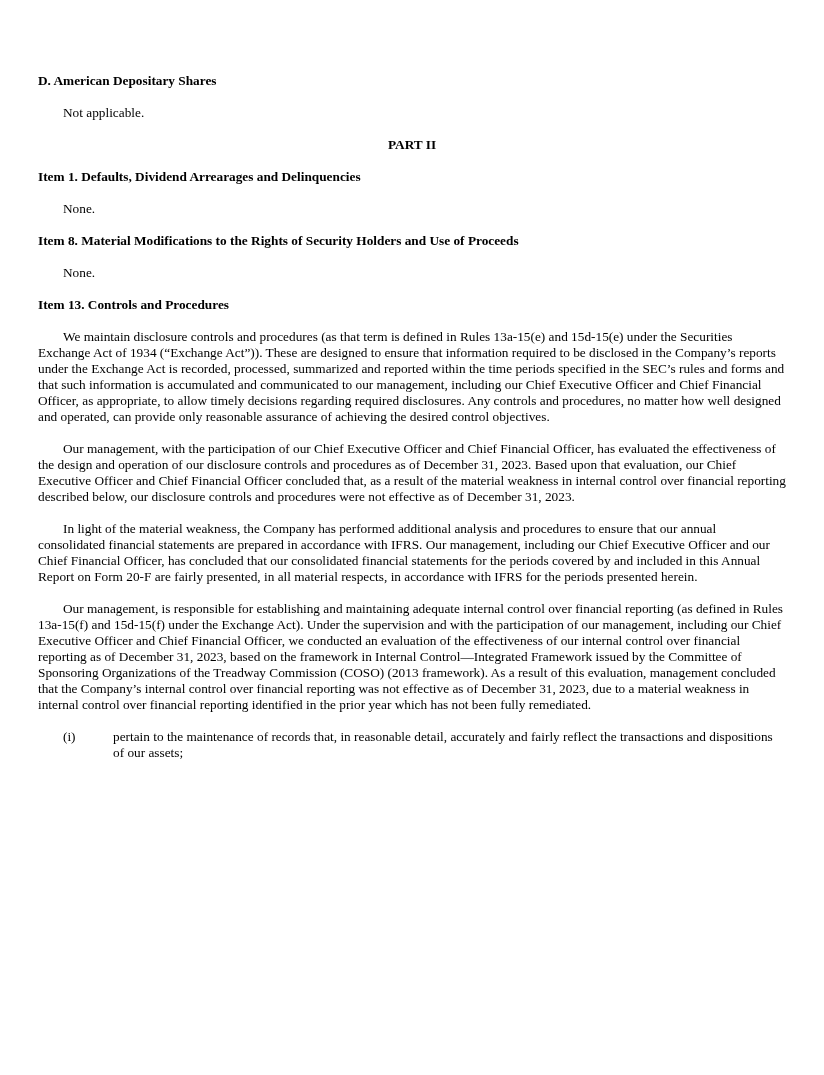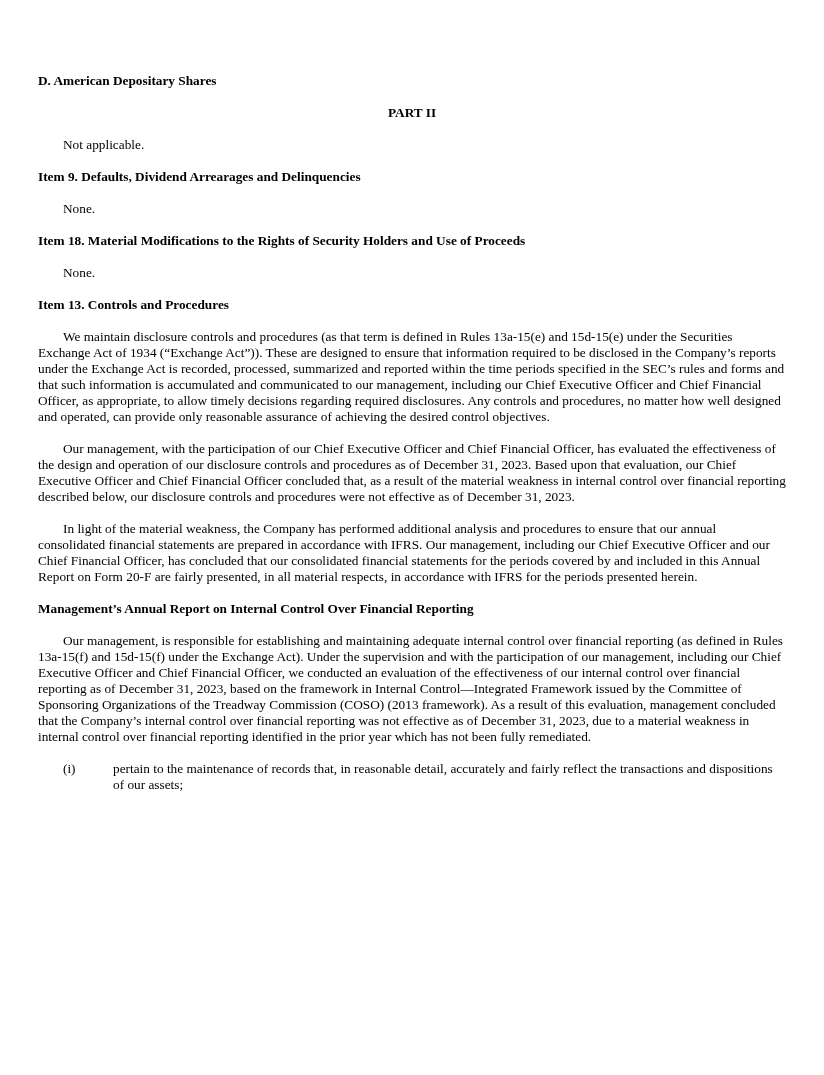--- a/index.html
+++ b/index.html
@@ -50,42 +50,41 @@
     text-align: left;
   }
 </style>
 </head>
 <body>
 
 <div class="page">
 
   <div class="block heading">D. American Depositary Shares</div>
 
+  <div class="block indent">Not applicable.</div>
+
   <div class="block heading center">PART II</div>
 
-  <div class="block indent">Not applicable.</div>
-
-  <div class="block heading">Item 9. Defaults, Dividend Arrearages and Delinquencies</div>
+  <div class="block heading">Item 1. Defaults, Dividend Arrearages and Delinquencies</div>
 
   <div class="block indent">None.</div>
 
-  <div class="block heading">Item 18. Material Modifications to the Rights of Security Holders and Use of Proceeds</div>
+  <div class="block heading">Item 8. Material Modifications to the Rights of Security Holders and Use of Proceeds</div>
 
   <div class="block indent">None.</div>
 
   <div class="block heading">Item 13. Controls and Procedures</div>
 
 
   <div class="block indent">We maintain disclosure controls and procedures (as that term is defined in Rules 13a-15(e) and 15d-15(e) under the Securities Exchange Act of 1934 (“Exchange Act”)). These are designed to ensure that information required to be disclosed in the Company’s reports under the Exchange Act is recorded, processed, summarized and reported within the time periods specified in the SEC’s rules and forms and that such information is accumulated and communicated to our management, including our Chief Executive Officer and Chief Financial Officer, as appropriate, to allow timely decisions regarding required disclosures. Any controls and procedures, no matter how well designed and operated, can provide only reasonable assurance of achieving the desired control objectives.</div>
 
   <div class="block indent">Our management, with the participation of our Chief Executive Officer and Chief Financial Officer, has evaluated the effectiveness of the design and operation of our disclosure controls and procedures as of December 31, 2023. Based upon that evaluation, our Chief Executive Officer and Chief Financial Officer concluded that, as a result of the material weakness in internal control over financial reporting described below, our disclosure controls and procedures were not effective as of December 31, 2023.</div>
 
   <div class="block indent">In light of the material weakness, the Company has performed additional analysis and procedures to ensure that our annual consolidated financial statements are prepared in accordance with IFRS. Our management, including our Chief Executive Officer and our Chief Financial Officer, has concluded that our consolidated financial statements for the periods covered by and included in this Annual Report on Form 20-F are fairly presented, in all material respects, in accordance with IFRS for the periods presented herein.</div>
 
-  <div class="block heading">Management’s Annual Report on Internal Control Over Financial Reporting</div>
 
   <div class="block indent">Our management, is responsible for establishing and maintaining adequate internal control over financial reporting (as defined in Rules 13a-15(f) and 15d-15(f) under the Exchange Act). Under the supervision and with the participation of our management, including our Chief Executive Officer and Chief Financial Officer, we conducted an evaluation of the effectiveness of our internal control over financial reporting as of December 31, 2023, based on the framework in Internal Control—Integrated Framework issued by the Committee of Sponsoring Organizations of the Treadway Commission (COSO) (2013 framework). As a result of this evaluation, management concluded that the Company’s internal control over financial reporting was not effective as of December 31, 2023, due to a material weakness in internal control over financial reporting identified in the prior year which has not been fully remediated.</div>
 
 
   <div class="block list-item">
     <span class="marker">(i)</span>
     <span>pertain to the maintenance of records that, in reasonable detail, accurately and fairly reflect the transactions and dispositions of our assets;</span>
   </div>
 
   <div class="footer">108</div>

